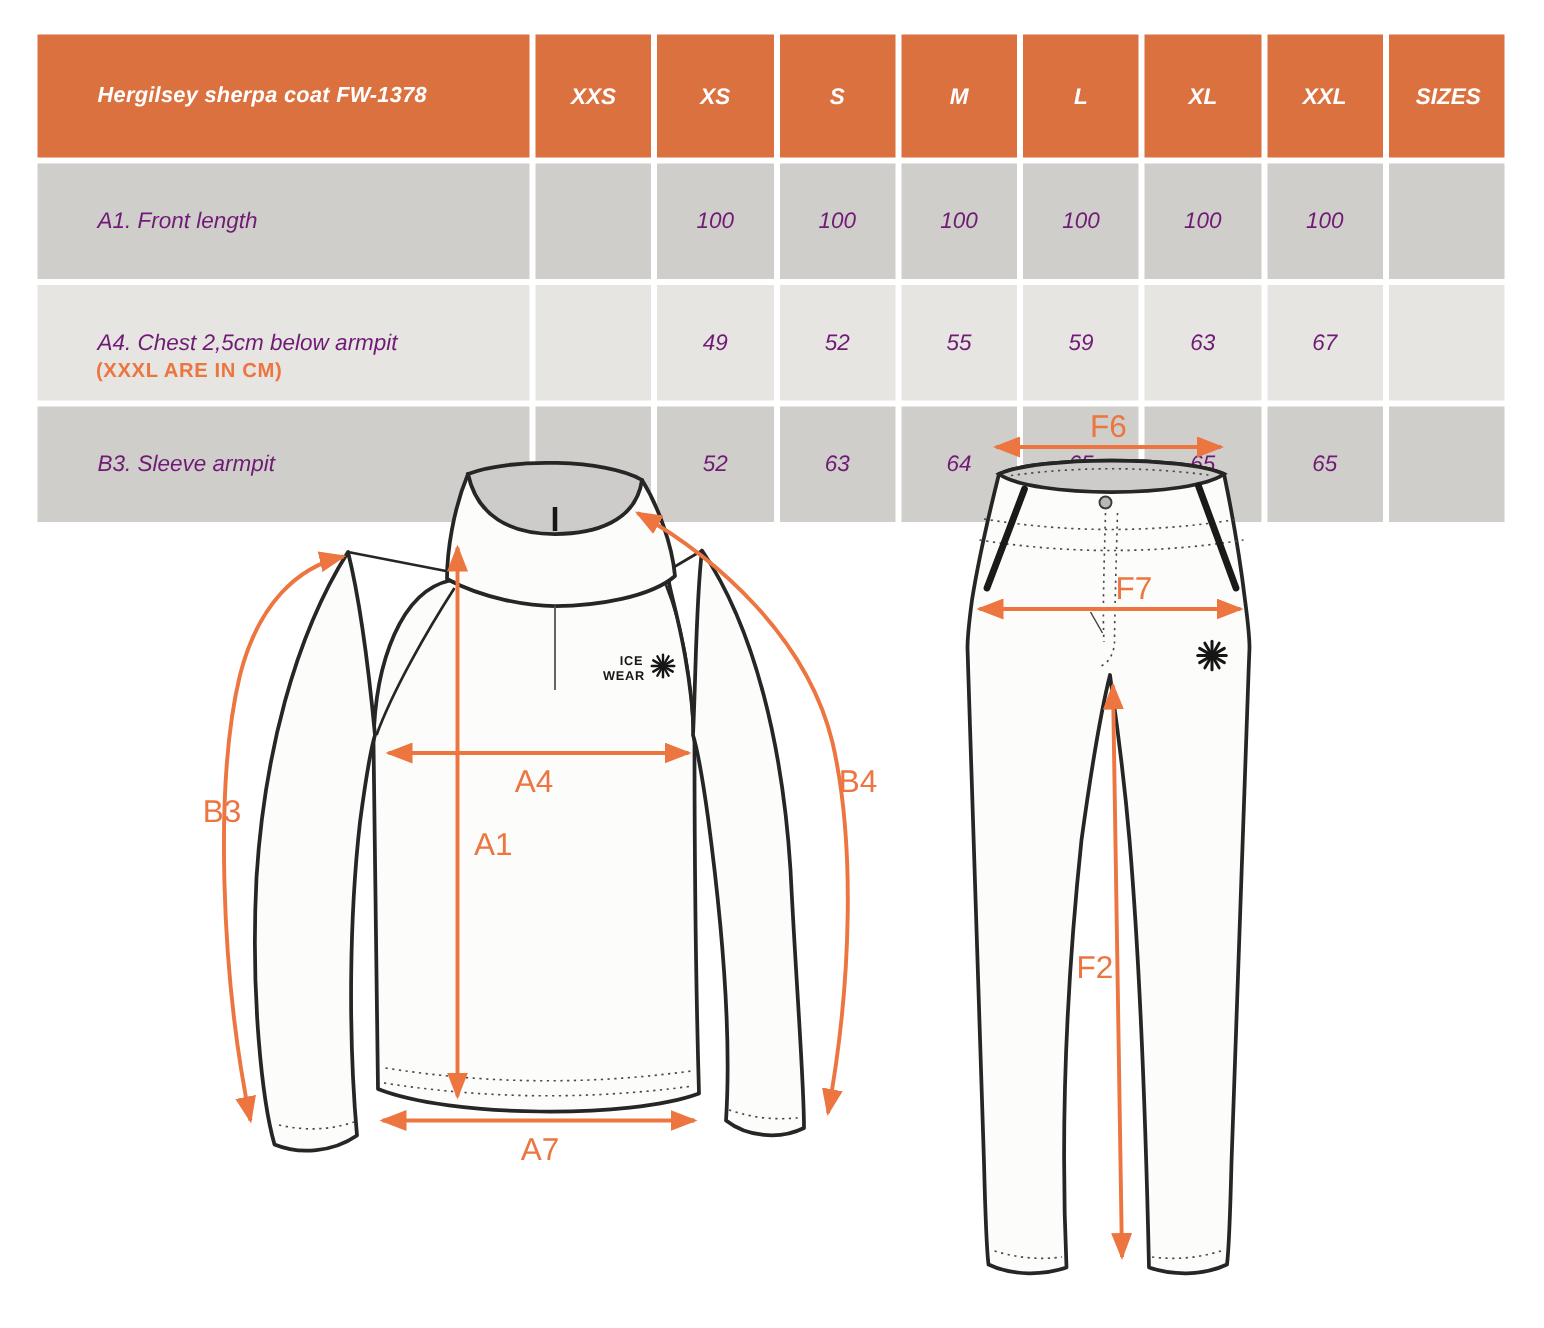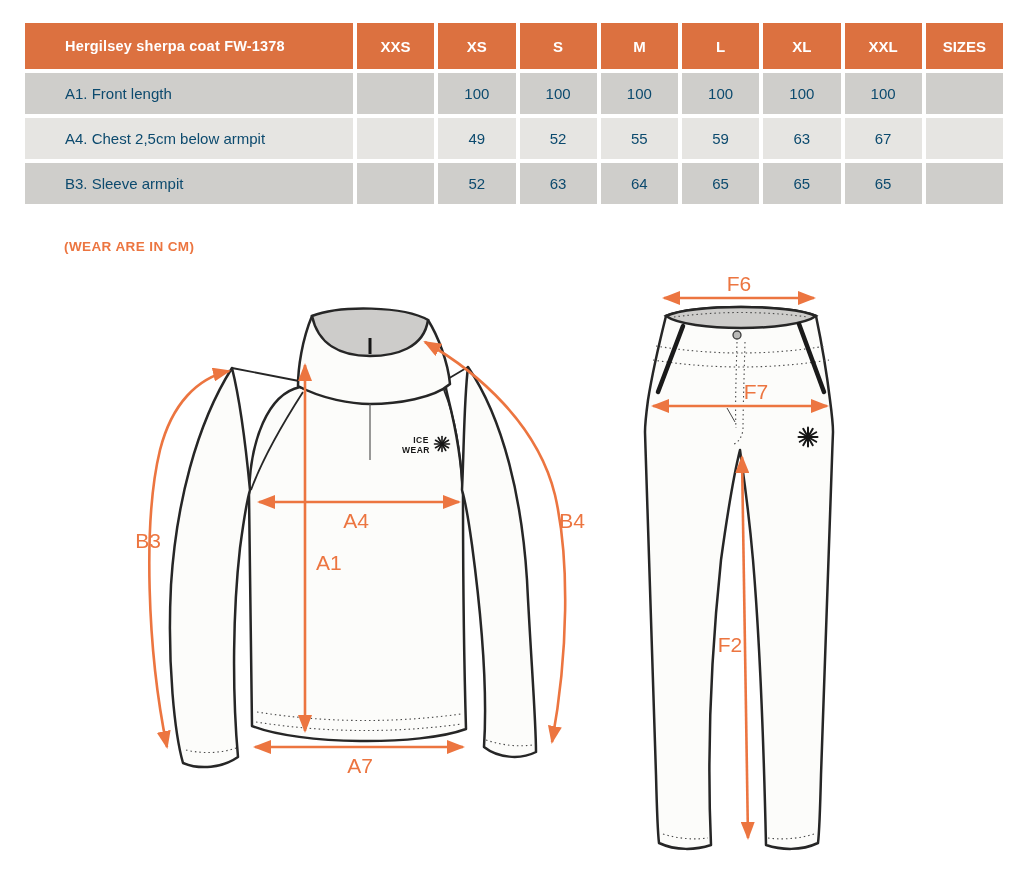--- a/index.html
+++ b/index.html
@@ -8,28 +8,28 @@
     font-family:"Liberation Sans", sans-serif; overflow:hidden;
   }
   .stage { position:absolute; left:0; top:0; width:1029px; height:885px; }
 
   
   table.size-table {
     position:absolute; left:21px; top:19px; width:986px;
     border-collapse:separate; border-spacing:4px; table-layout:fixed;
   }
   table.size-table col.c0 { width:328px; }
-  table.size-table th, table.size-table td { font-size:15px; padding:0; }
+  table.size-table th, table.size-table td { font-size:15px; padding:18px;font-style:italic; }
   table.size-table thead th {
     background:#DC7140; color:#ffffff; font-weight:bold; height:46px; 
   }
   table.size-table thead th.product {
     text-align:left; padding-left:40px; font-size:14.5px; letter-spacing:.2px;
   }
-  table.size-table tbody td { height:41px; text-align:center; color:#0c4a6e; }
+  table.size-table tbody td { height:41px; text-align:center; color:#701a75; }
   table.size-table tbody tr:nth-child(odd) td  { background:#CFCECB; }
   table.size-table tbody tr:nth-child(even) td { background:#E6E5E2; }
   table.size-table tbody td.rowlabel { text-align:left; padding-left:40px; }
 
   .note {
     position:absolute; left:64px; top:239px; color:#EC7540;
     font-weight:bold; font-size:13.5px; letter-spacing:.4px;
   }
 
   
@@ -98,21 +98,21 @@
         <td>63</td>
         <td>64</td>
         <td>65</td>
         <td>65</td>
         <td>65</td>
         <td></td>
       </tr>
     </tbody>
   </table>
 
-  <div class="note">(WEAR ARE IN CM)</div>
+  <div class="note">(XXXL ARE IN CM)</div>
 
   <svg class="diagram" width="1029" height="885" viewBox="0 0 1029 885">
     <defs>
       <marker id="ah" markerUnits="userSpaceOnUse" markerWidth="18" markerHeight="14" viewBox="0 0 18 14" refX="16" refY="7" orient="auto">
         <path d="M0,0 L18,7 L0,14 Z" fill="#EC7540"></path>
       </marker>
       <marker id="ahr" markerUnits="userSpaceOnUse" markerWidth="18" markerHeight="14" viewBox="0 0 18 14" refX="16" refY="7" orient="auto-start-reverse">
         <path d="M0,0 L18,7 L0,14 Z" fill="#EC7540"></path>
       </marker>
     </defs>

